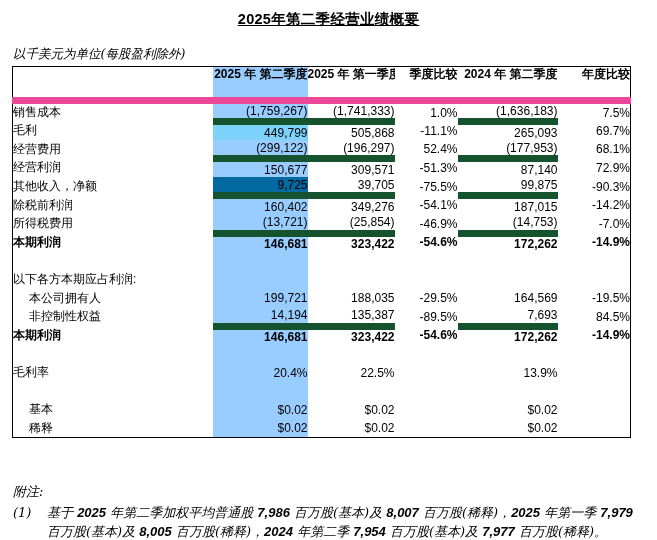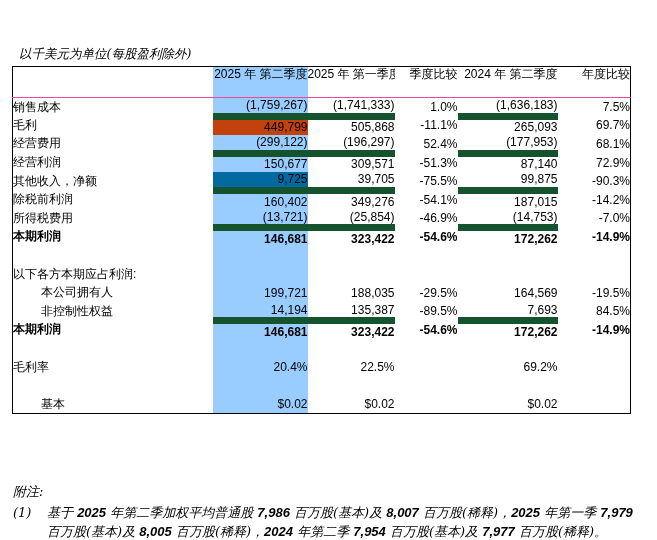--- a/index.html
+++ b/index.html
@@ -8,58 +8,59 @@
     font-family:"Liberation Sans", sans-serif; overflow:hidden;
   }
   .page { position:relative; width:657px; height:540px; }
 
   .title {
     position:absolute; top:10px; left:0; width:657px; text-align:center;
     font-size:14.5px; font-weight:bold; text-decoration:underline;
     letter-spacing:0.3px;
   }
   .unit-note {
-    position:absolute; top:46px; left:19px;
+    position:absolute; top:46px; left:13px;
     font-family:"DejaVu Serif", serif; font-style:italic; font-size:12.5px;
   }
 
   table.fin {
     position:absolute; top:66px; left:12px; width:618px;
     border-collapse:collapse; table-layout:fixed;
     font-size:12px; border:1px solid #000;
   }
   table.fin td { padding:0; overflow:hidden; white-space:nowrap; }
   thead td {
-    font-weight:normal; vertical-align:top; white-space:pre-line;
-    line-height:14.5px; padding-top:1px; border-bottom:1px solid #ec4899;
+    font-weight:bold; vertical-align:top; white-space:pre-line;
+    line-height:14.5px; padding-top:1px; border-bottom:7px solid #ec4899;
     height:30px;
   }
   tbody tr { height:18.6px; }
   td.lbl { text-align:left; padding-left:5px; }
-  td.lbl.ind { padding-left:28px; }
+  td.lbl.ind { padding-left:16px; }
   td.num { text-align:right; padding-right:5px; }
   td.c1 { background:#99CCFF; }
   tr.bold td { font-weight:bold; }
   td.u { border-bottom:7px solid #14532d; }
   td.lbl sup { font-size:8px; vertical-align:super; line-height:0; }
 
   .notes {
     position:absolute; top:482px; left:13px; width:631px;
     font-family:"DejaVu Serif", serif; font-style:italic; font-size:13px;
     line-height:19px;
   }
   .note-item { display:flex; margin-top:2px; }
   .note-marker { width:34px; flex:none; }
   .note-text { flex:1; }
   .note-text b { font-family:"Liberation Sans", sans-serif; }
 </style>
 </head>
 <body>
 
 <div class="page">
+  <div class="title">2025年第二季经营业绩概要</div>
   <div class="unit-note">以千美元为单位(每股盈利除外)</div>
 
   <table class="fin">
     <colgroup>
       <col style="width:200px">
         <col style="width:95px">
         <col style="width:87px">
       <col style="width:63px">
         <col style="width:100px">
         <col style="width:73px">
@@ -81,21 +82,21 @@
         <tr>
     <td class="lbl"><span class="lbl-text">销售成本</span><sup class="lbl-sup"></sup></td>
     <td class="num c1 val amt u" style="background: rgb(153, 204, 255);">(1,759,267)</td>
     <td class="num val amt u">(1,741,333)</td>
     <td class="num val pct">1.0%</td>
     <td class="num val amt u">(1,636,183)</td>
     <td class="num val pct">7.5%</td>
   </tr>
         <tr>
     <td class="lbl"><span class="lbl-text">毛利</span><sup class="lbl-sup"></sup></td>
-    <td class="num c1 val amt" style="background: #c2410c;">449,799</td>
+    <td class="num c1 val amt" style="background: #7dd3fc;">449,799</td>
     <td class="num val amt">505,868</td>
     <td class="num val pct">-11.1%</td>
     <td class="num val amt">265,093</td>
     <td class="num val pct">69.7%</td>
   </tr>
         <tr>
     <td class="lbl"><span class="lbl-text">经营费用</span><sup class="lbl-sup"></sup></td>
     <td class="num c1 val amt u" style="background: rgb(153, 204, 255);">(299,122)</td>
     <td class="num val amt u">(196,297)</td>
     <td class="num val pct">52.4%</td>
@@ -188,33 +189,41 @@
     <td class="num val amt"></td>
     <td class="num val pct"></td>
     <td class="num val amt"></td>
     <td class="num val pct"></td>
   </tr>
         <tr>
     <td class="lbl"><span class="lbl-text">毛利率</span><sup class="lbl-sup"></sup></td>
     <td class="num c1 val amt" style="background: rgb(153, 204, 255); text-align: right;">20.4%</td>
     <td class="num val amt">22.5%</td>
     <td class="num val pct"></td>
-    <td class="num val amt">69.2%</td>
+    <td class="num val amt">13.9%</td>
     <td class="num val pct"></td>
   </tr>
         <tr>
     <td class="lbl"><span class="lbl-text"></span><sup class="lbl-sup"></sup></td>
     <td class="num c1 val amt" style="background: rgb(153, 204, 255);"></td>
     <td class="num val amt"></td>
     <td class="num val pct"></td>
     <td class="num val amt"></td>
     <td class="num val pct"></td>
   </tr>
         <tr>
     <td class="lbl ind"><span class="lbl-text">基本</span><sup class="lbl-sup"></sup></td>
+    <td class="num c1 val amt" style="background: rgb(153, 204, 255);">$0.02</td>
+    <td class="num val amt">$0.02</td>
+    <td class="num val pct"></td>
+    <td class="num val amt">$0.02</td>
+    <td class="num val pct"></td>
+  </tr>
+        <tr>
+    <td class="lbl ind"><span class="lbl-text">稀释</span><sup class="lbl-sup"></sup></td>
     <td class="num c1 val amt" style="background: rgb(153, 204, 255);">$0.02</td>
     <td class="num val amt">$0.02</td>
     <td class="num val pct"></td>
     <td class="num val amt">$0.02</td>
     <td class="num val pct"></td>
   </tr>
       </tbody>
   </table>
 
   <div class="notes">

